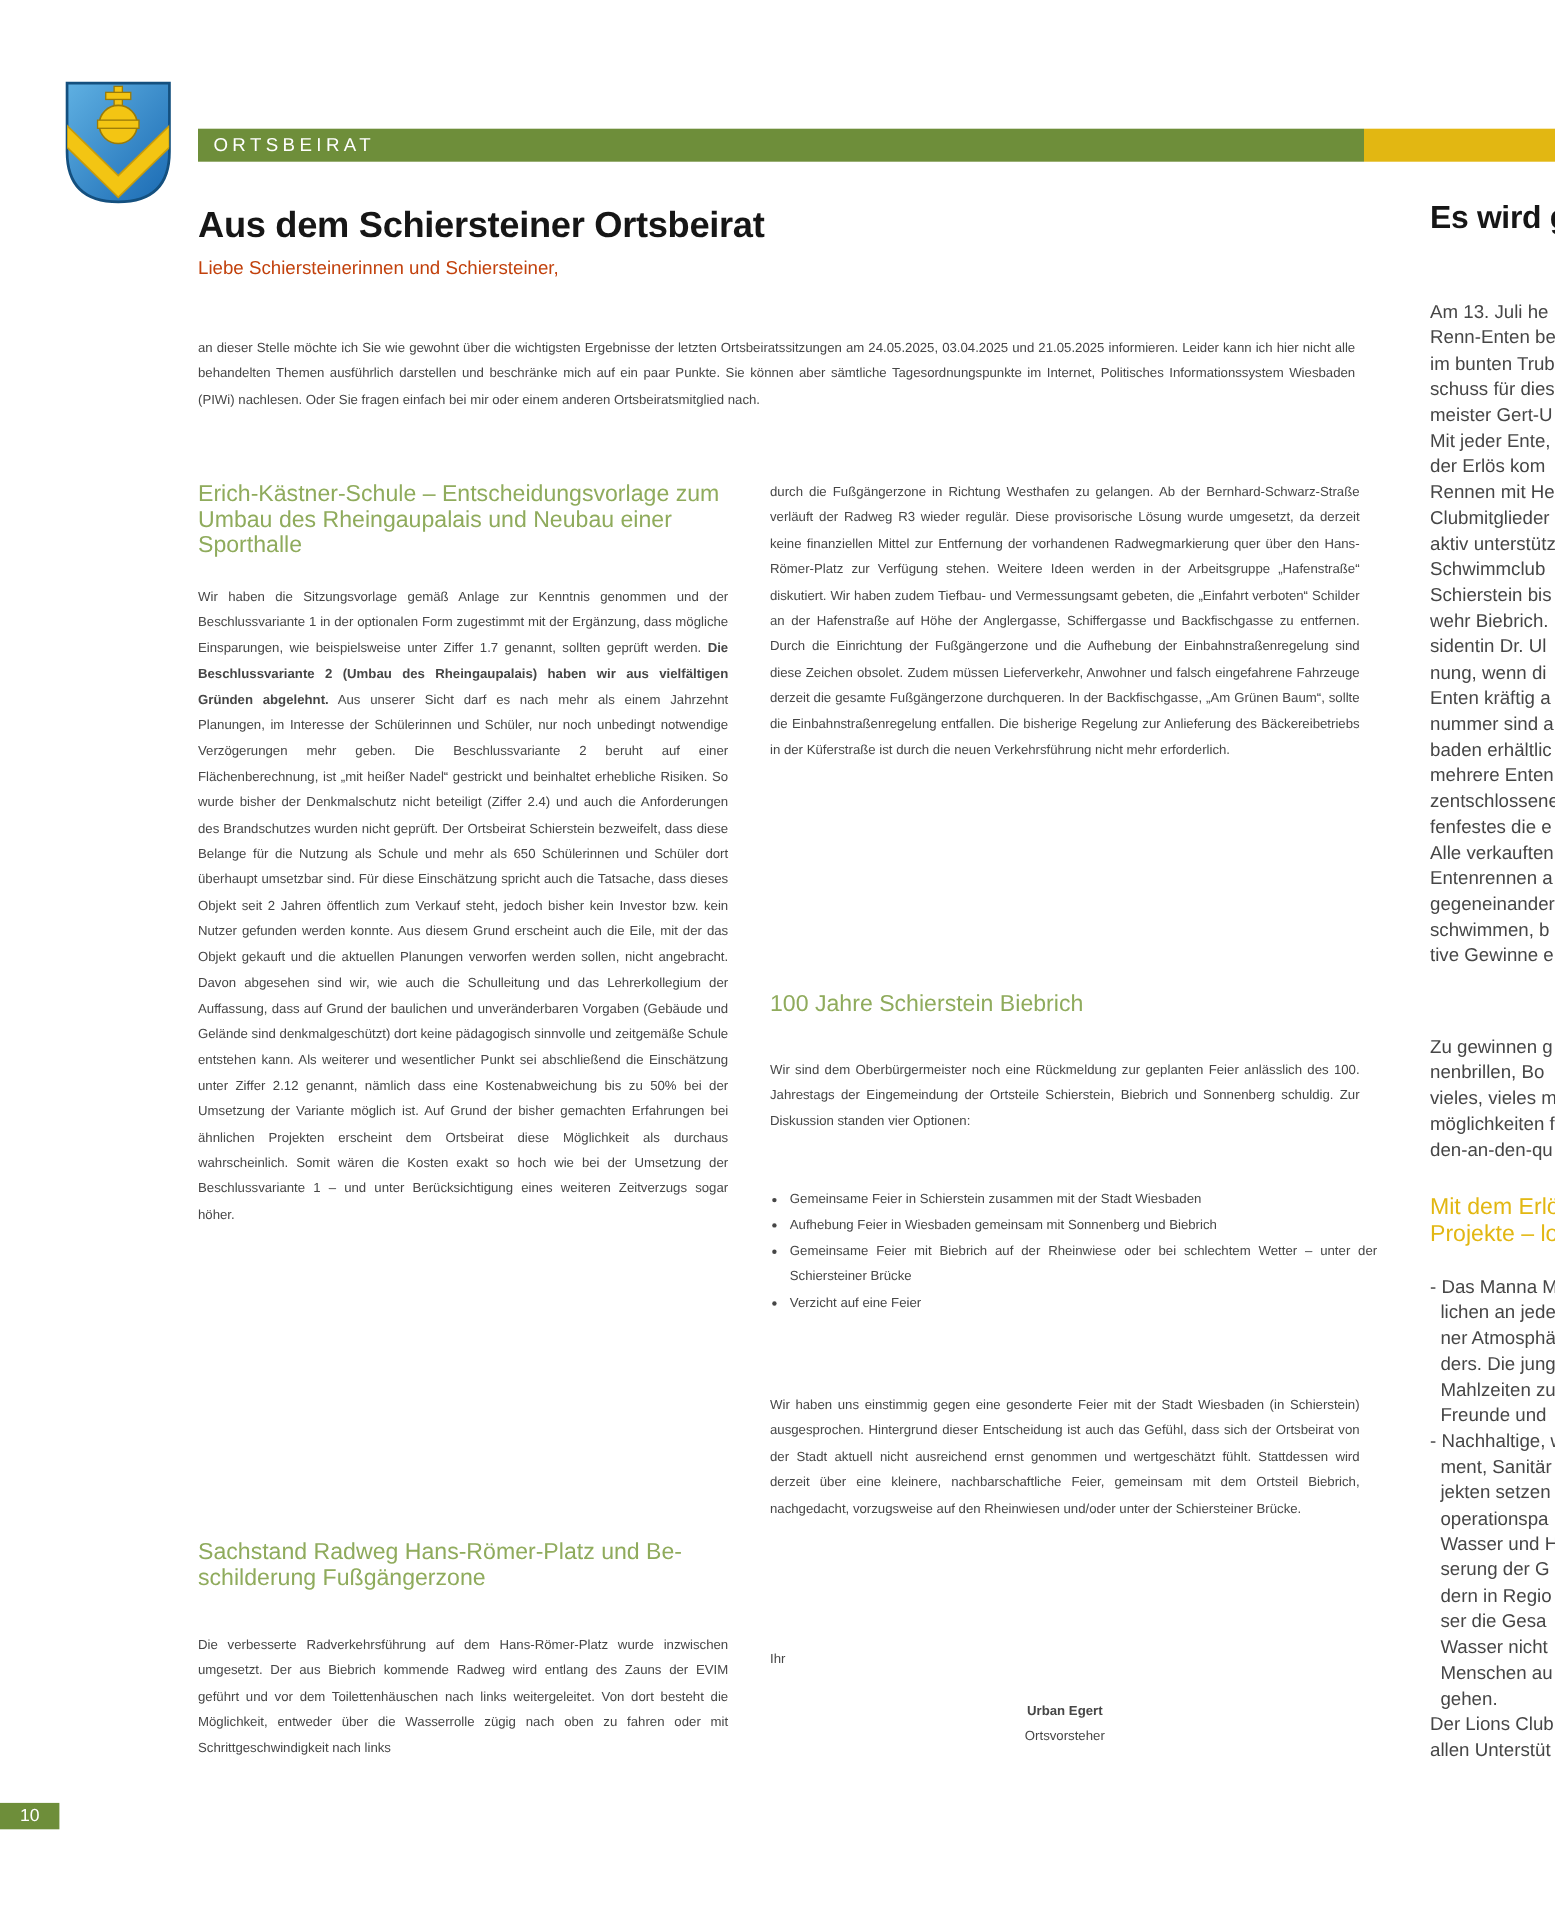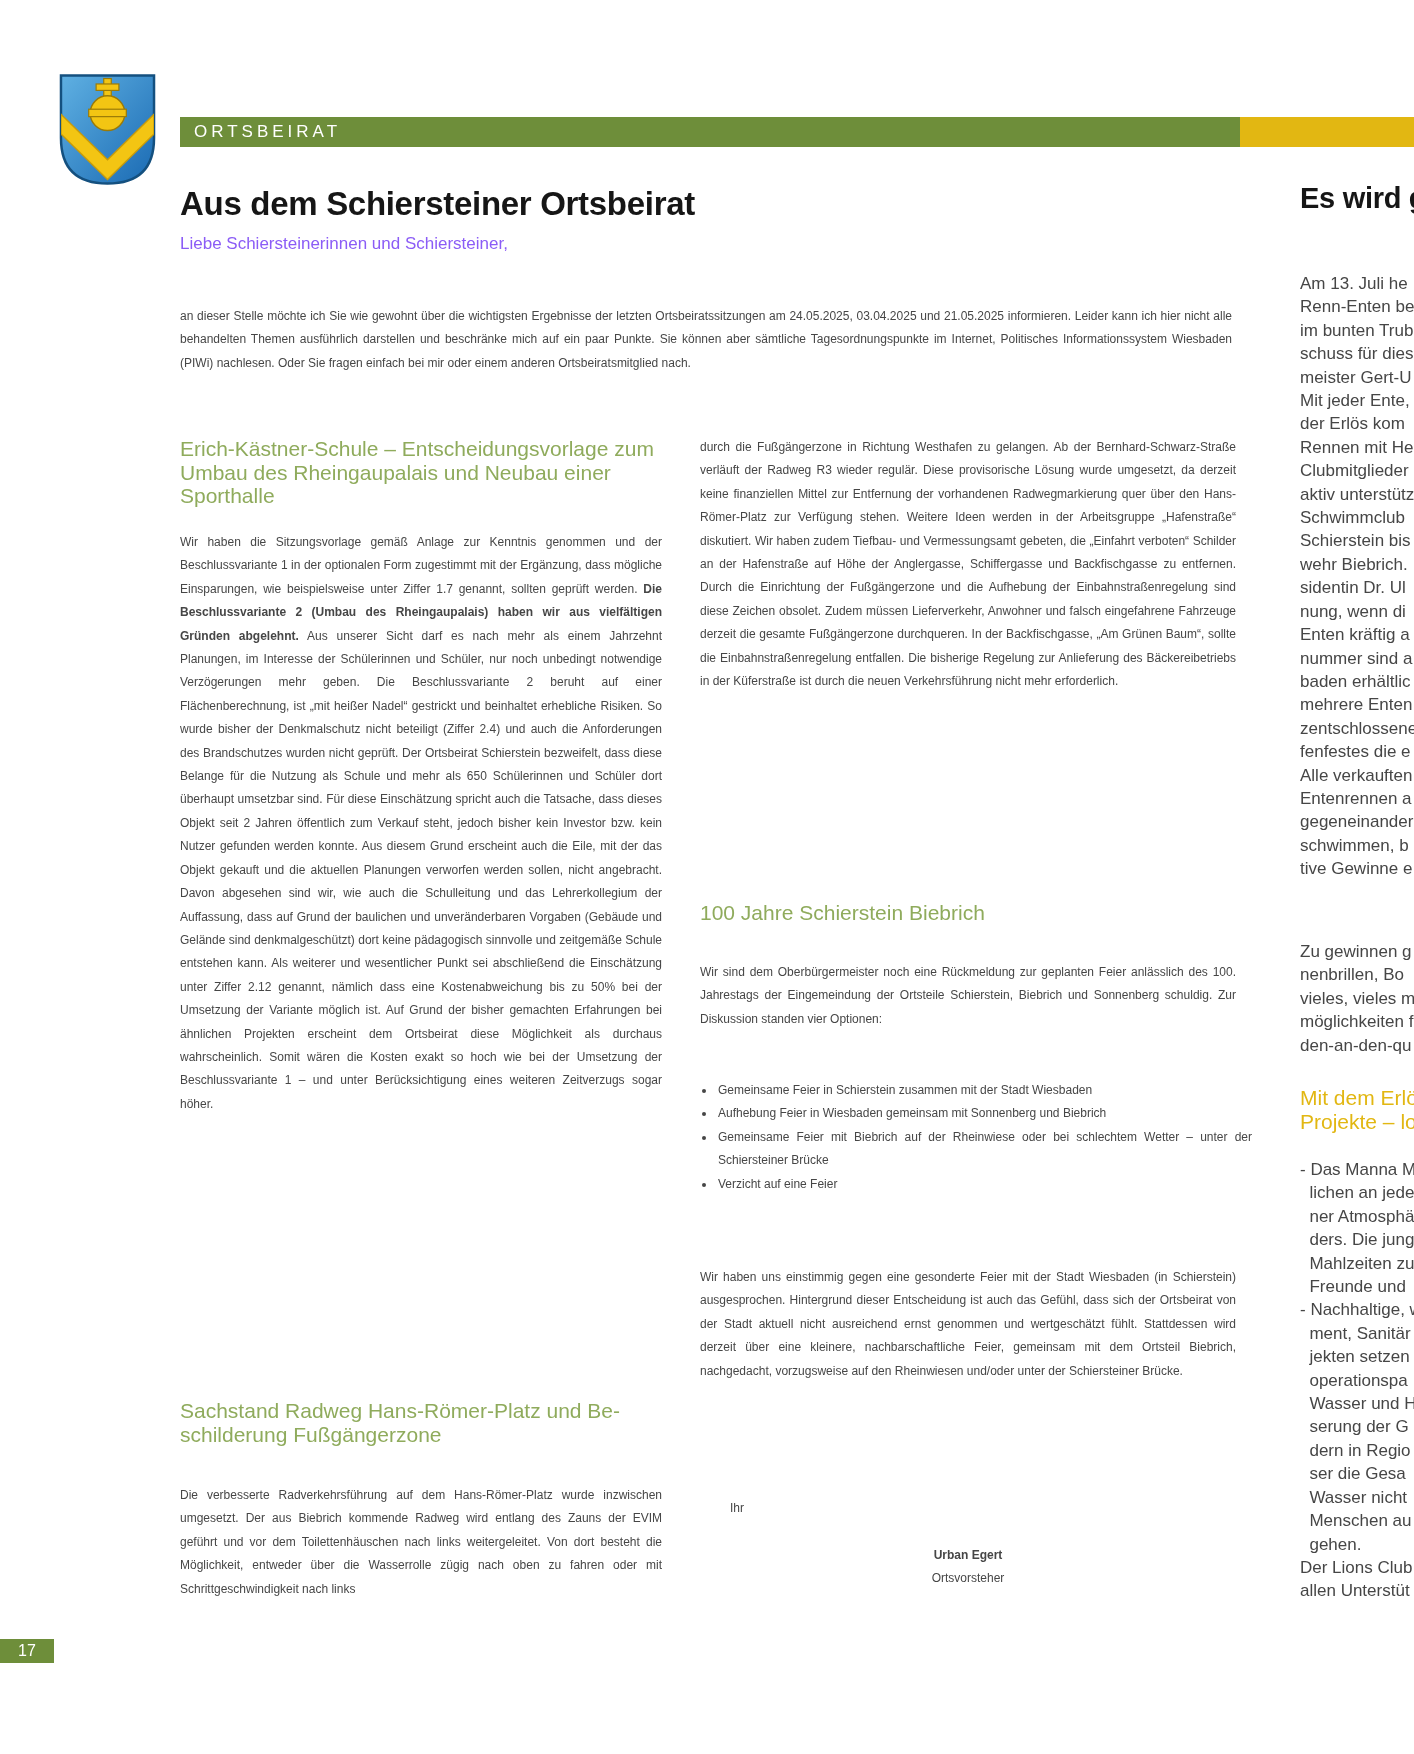--- a/index.html
+++ b/index.html
@@ -22,37 +22,37 @@
     font-size:33px;font-weight:bold;color:#161616;letter-spacing:-0.3px;
   }
   .right-title{
     left:1300px;top:163px;width:300px;white-space:pre;
     font-size:29px;font-weight:bold;color:#161616;letter-spacing:-0.3px;
   }
 
   
   .body-text{font-size:12px;line-height:23.4px;color:#464646;text-align:justify;}
   .green-heading{font-size:21px;line-height:23.6px;color:#8fab5c;font-weight:normal;}
-  .salutation{left:180px;top:234px;width:700px;font-size:17px;color:#8b5cf6;}
+  .salutation{left:180px;top:234px;width:700px;font-size:17px;color:#c2410c;}
 
   .intro{left:180px;top:305px;width:1052px;}
 
   
   .c1-h1{left:180px;top:437px;width:492px;}
   .c1-p1{left:180px;top:531px;width:482px;}
   .c1-h2{left:180px;top:1399px;width:482px;}
   .c1-p2{left:180px;top:1484px;width:482px;}
 
   
   .c2-p1{left:700px;top:436px;width:536px;}
   .c2-h1{left:700px;top:901px;width:536px;}
   .c2-p2{left:700px;top:961px;width:536px;}
   .c2-bullets{left:700px;top:1079px;width:536px;}
   .c2-p3{left:700px;top:1266px;width:536px;}
-  .c2-closing{left:700px;top:1497px;width:536px;text-align:left;margin-left:30px;}
+  .c2-closing{left:700px;top:1497px;width:536px;text-align:left;}
   .c2-sigbox{left:700px;top:1544px;width:536px;text-align:center;}
   .sig-name{font-weight:bold;}
 
   ul.bullets{margin:0;padding:0 0 0 16px;list-style:disc outside;}
   ul.bullets li{margin:0;padding-left:2px;}
 
   
   .frag{white-space:pre;font-size:17px;line-height:23.4px;color:#464646;}
   .r-p1{left:1300px;top:272px;width:300px;}
   .r-p2{left:1300px;top:940px;width:300px;}
@@ -174,13 +174,13 @@
     <div class="frag">  serung der G</div>
     <div class="frag">  dern in Regio</div>
     <div class="frag">  ser die Gesa</div>
     <div class="frag">  Wasser nicht</div>
     <div class="frag">  Menschen au</div>
     <div class="frag">  gehen.</div>
     <div class="frag">Der Lions Club</div>
     <div class="frag">allen Unterstüt</div>
   </div>
 
-<div class="abs pagenum">17</div>
+<div class="abs pagenum">10</div>
 
 </body></html>

